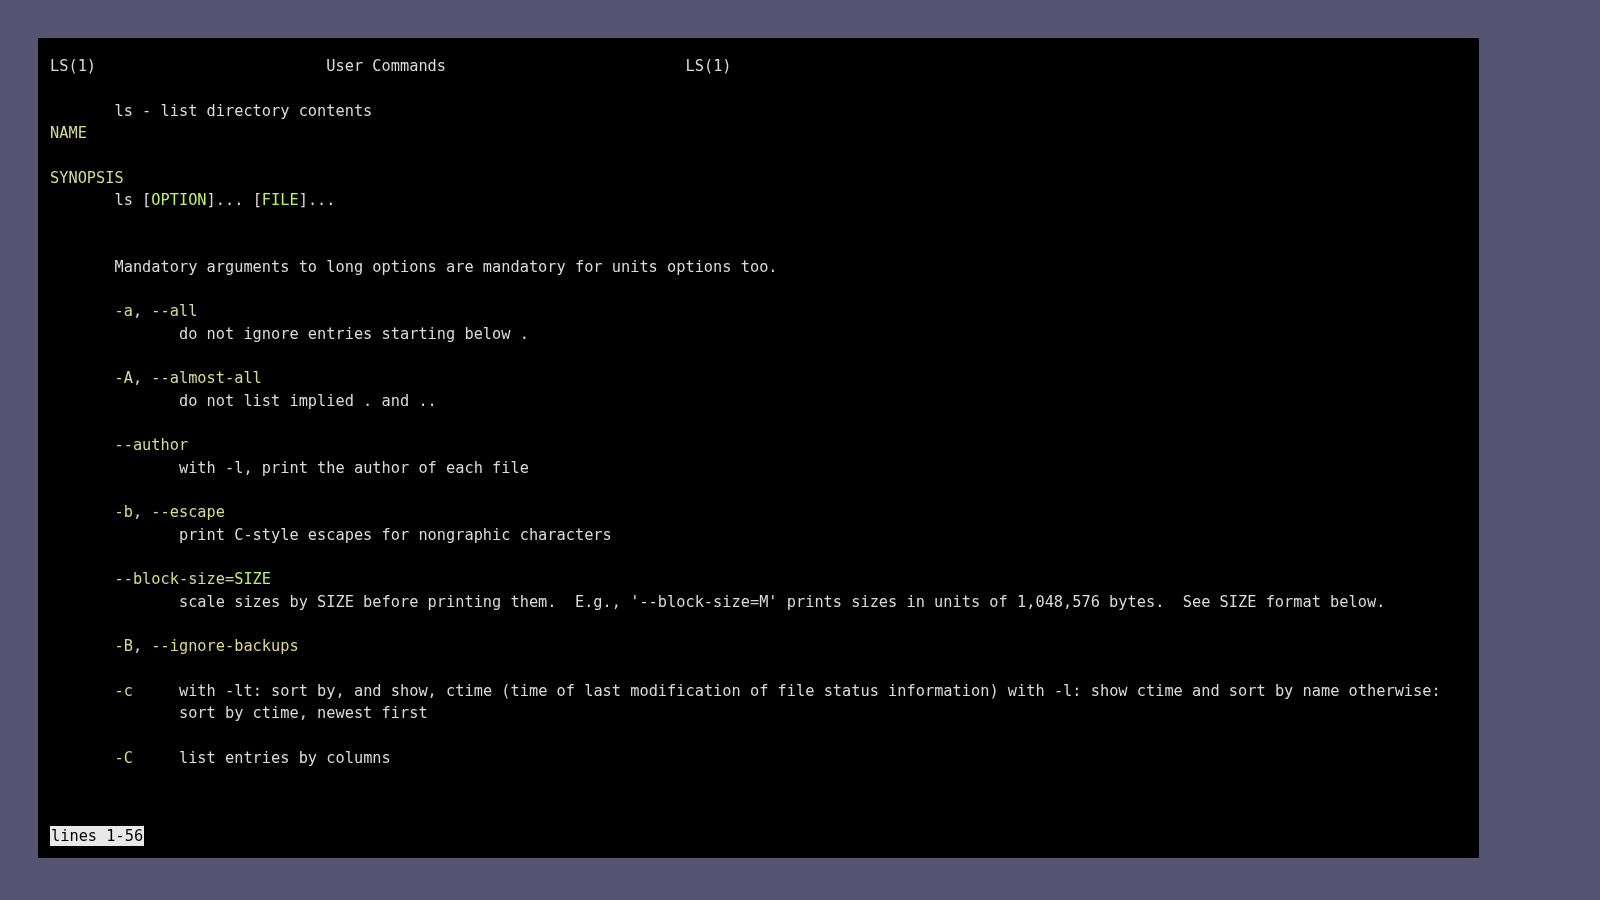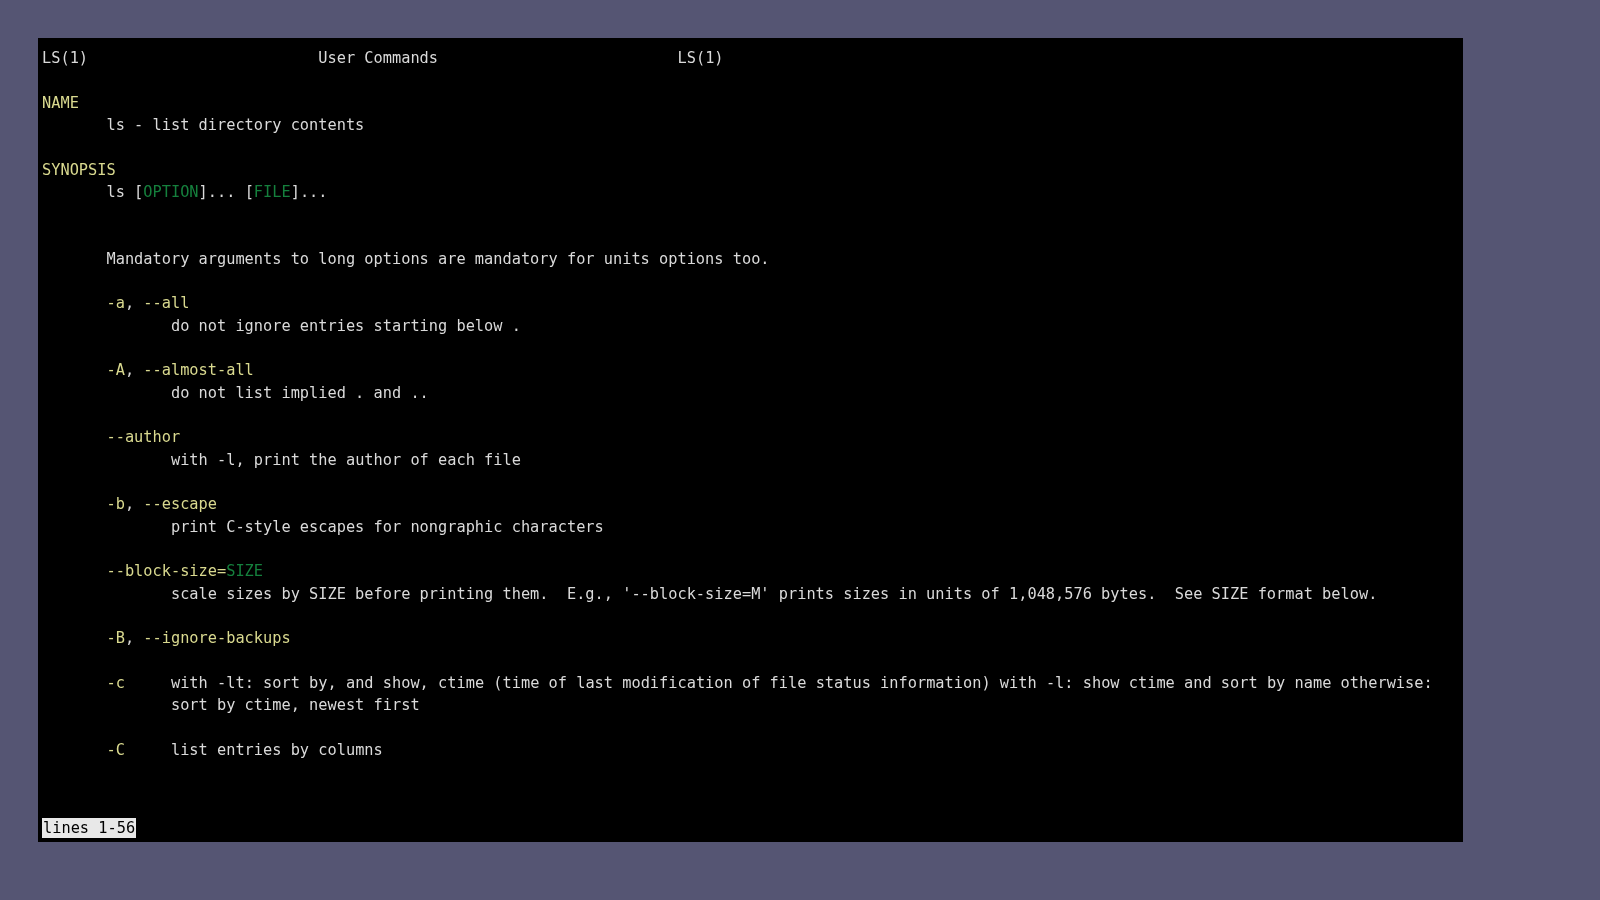--- a/index.html
+++ b/index.html
@@ -23,21 +23,21 @@
   }
 
   #terminal {
     position: absolute;
     left: 38px;
     top: 38px;
     width: 1425px;
     height: 804px;
     background: #000000;
     overflow: hidden;
-    padding: 0;
+    padding: 8px;
   }
 
   #pager {
     position: relative;
     width: 100%;
     height: 100%;
     box-sizing: border-box;
     padding: 9px 0 0 0;
   }
 
@@ -51,21 +51,21 @@
     color: #dadada;
     height: 22.32px;
     padding-left: 4px;
   }
 
   .line.blank { color: transparent; }
 
   
   .t-plain  { color: #dadada; }
   .t-bold   { color: #d9d98f; }   
-  .t-ul     { color: #15803d; }   
+  .t-ul     { color: #bef264; }   
 
   #statusbar {
     position: absolute;
     left: 4px;
     bottom: 4px;
     display: flex;
     align-items: flex-end;
     font-family: "DejaVu Sans Mono", "Liberation Mono", monospace;
     font-size: 15.3px;
     line-height: 20px;
@@ -87,22 +87,22 @@
 <body>
 
 <div id="desktop">
 
   <div id="terminal">
 
     <div id="pager">
       <div id="content-lines">
           <div class="line"><span class="t-plain">LS(1)</span><span class="t-plain">                         </span><span class="t-plain">User Commands</span><span class="t-plain">                          </span><span class="t-plain">LS(1)</span></div>
           <div class="line blank"><span class="t-plain"></span></div>
+          <div class="line"><span class="t-plain">       ls - list directory contents</span></div>
           <div class="line"><span class="t-bold">NAME</span></div>
-          <div class="line"><span class="t-plain">       ls - list directory contents</span></div>
           <div class="line blank"><span class="t-plain"></span></div>
           <div class="line"><span class="t-bold">SYNOPSIS</span></div>
           <div class="line"><span class="t-plain">       ls [</span><span class="t-ul">OPTION</span><span class="t-plain">]... [</span><span class="t-ul">FILE</span><span class="t-plain">]...</span></div>
           <div class="line blank"><span class="t-plain"></span></div>
           <div class="line blank"><span class="t-plain"></span></div>
           <div class="line"><span class="t-plain">       Mandatory arguments to long options are mandatory for units options too.</span></div>
           <div class="line blank"><span class="t-plain"></span></div>
           <div class="line"><span class="t-plain">       </span><span class="t-bold">-a</span><span class="t-plain">, </span><span class="t-bold">--all</span></div>
           <div class="line"><span class="t-plain">              do not ignore entries starting below .</span></div>
           <div class="line blank"><span class="t-plain"></span></div>

